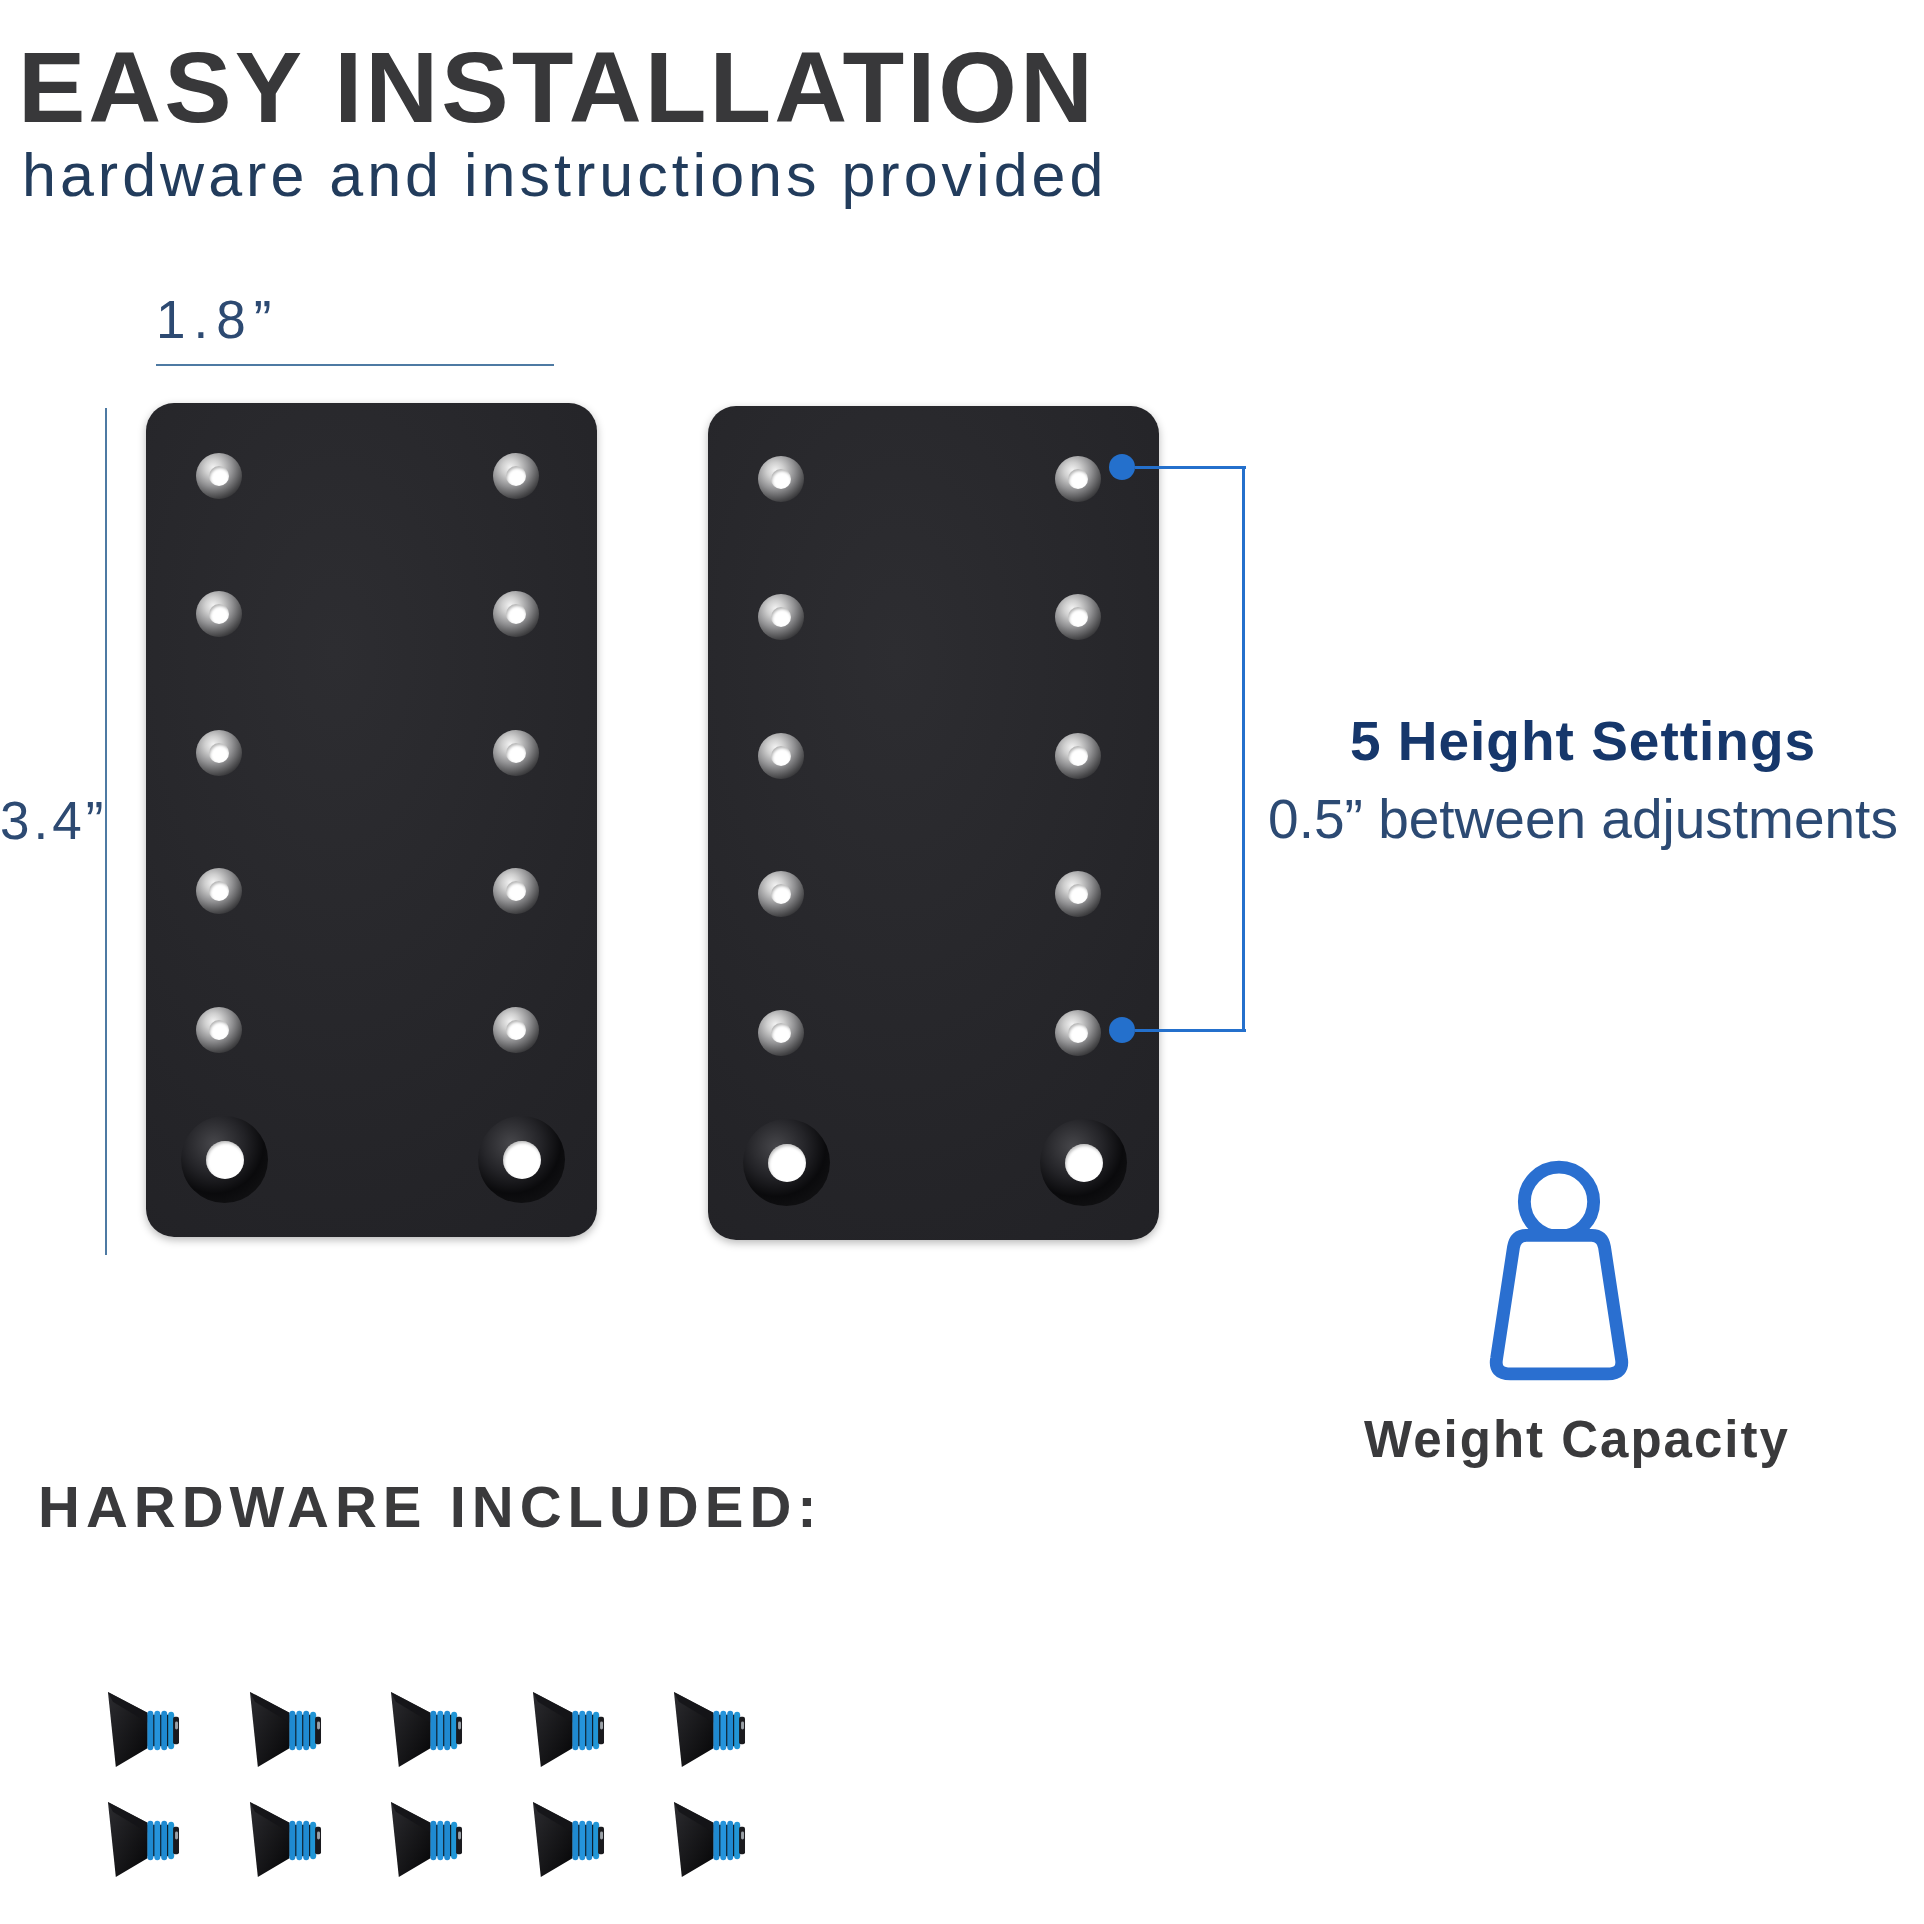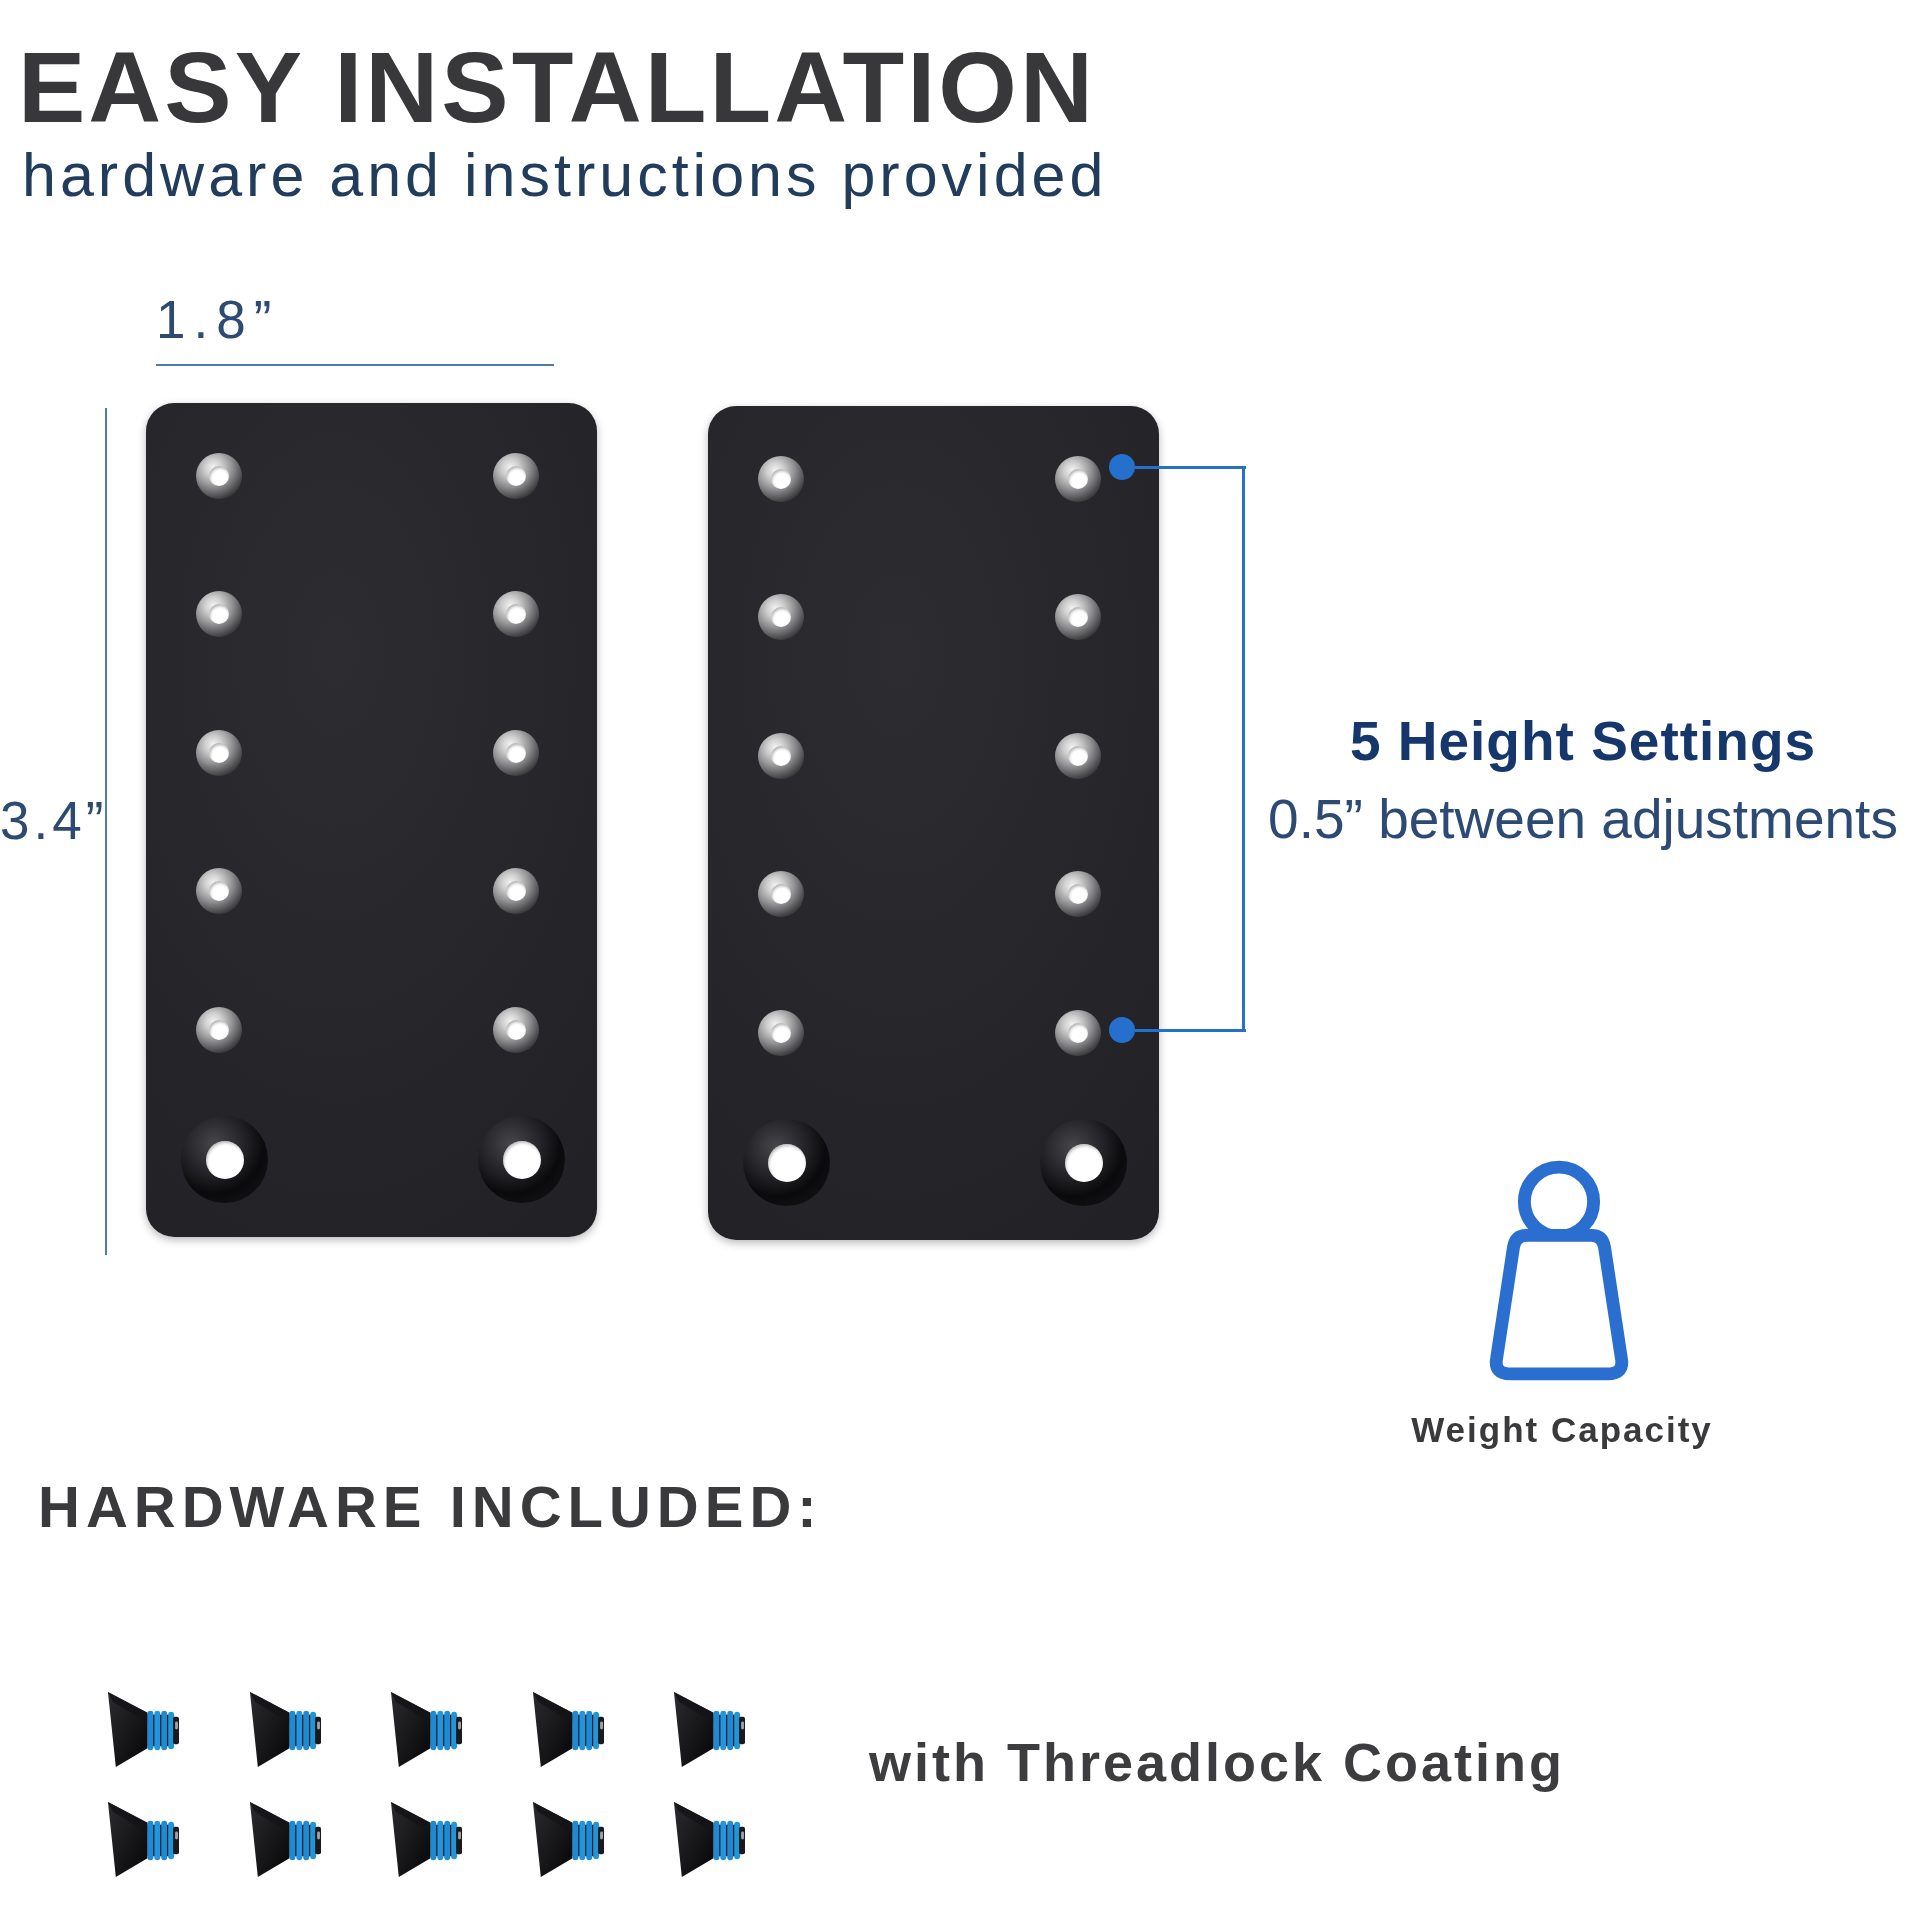--- a/index.html
+++ b/index.html
@@ -37,21 +37,21 @@
   
   .bracket{background:#2470cc;}
   .bracket-dot{position:absolute;width:26px;height:26px;border-radius:50%;background:#2470cc;}
   .callout{left:1242px;top:709px;width:682px;text-align:center;}
   .callout .line1{font-size:55px;font-weight:700;letter-spacing:1px;color:#16376b;}
   .callout .line2{font-size:55px;font-weight:300;letter-spacing:0px;color:#2c4a73;margin-top:14px;white-space:nowrap;}
 
   
   .weight-icon{left:1465px;top:1160px;}
   .weight-text{left:1364px;top:1410px;width:396px;text-align:center;}
-  .weight-text .wt1{font-size:35px;font-weight:700;letter-spacing:2px;color:#3a3a3c;white-space:nowrap;}
+  .weight-text .wt1{font-size:51px;font-weight:700;letter-spacing:2px;color:#3a3a3c;white-space:nowrap;}
   .weight-text .wt2{font-size:48px;font-weight:300;letter-spacing:3px;color:#4c4c4e;margin-top:14px;}
 
   
   .hw-heading{left:38px;top:1473px;font-size:58px;font-weight:800;letter-spacing:6px;color:#3a3a3c;white-space:nowrap;}
   .screw{position:absolute;width:77px;height:81px;}
   .m4-label{left:869px;top:1719px;width:693px;text-align:center;color:#3d3d3f;}
   .m4-label .m1{font-size:54px;font-weight:600;letter-spacing:3px;white-space:nowrap;}
   .m4-label .m2{font-size:54px;font-weight:600;letter-spacing:3px;margin-top:12px;white-space:nowrap;}
 </style>
 </head>
@@ -285,17 +285,16 @@
           <rect x="45" y="26" width="27" height="32" fill="#0b0b0d"></rect>
           <rect x="45" y="22" width="6" height="40" rx="3" fill="#1f8ad1"></rect>
           <rect x="52" y="22" width="6" height="40" rx="3" fill="#2594dc"></rect>
           <rect x="59" y="22" width="6" height="40" rx="3" fill="#1f8ad1"></rect>
           <rect x="66" y="23" width="6" height="38" rx="3" fill="#2196d6"></rect>
           <rect x="71" y="28" width="6" height="28" rx="2" fill="#1a1a1e"></rect>
           <rect x="73" y="33" width="3" height="8" rx="1.5" fill="#9aa0a6"></rect>
         </svg></div>
     </div>
   <div class="abs m4-label">
-    <div class="m2">with Threadlock Coating</div>
   </div>
 
 </div>
 
 
 </body></html>

